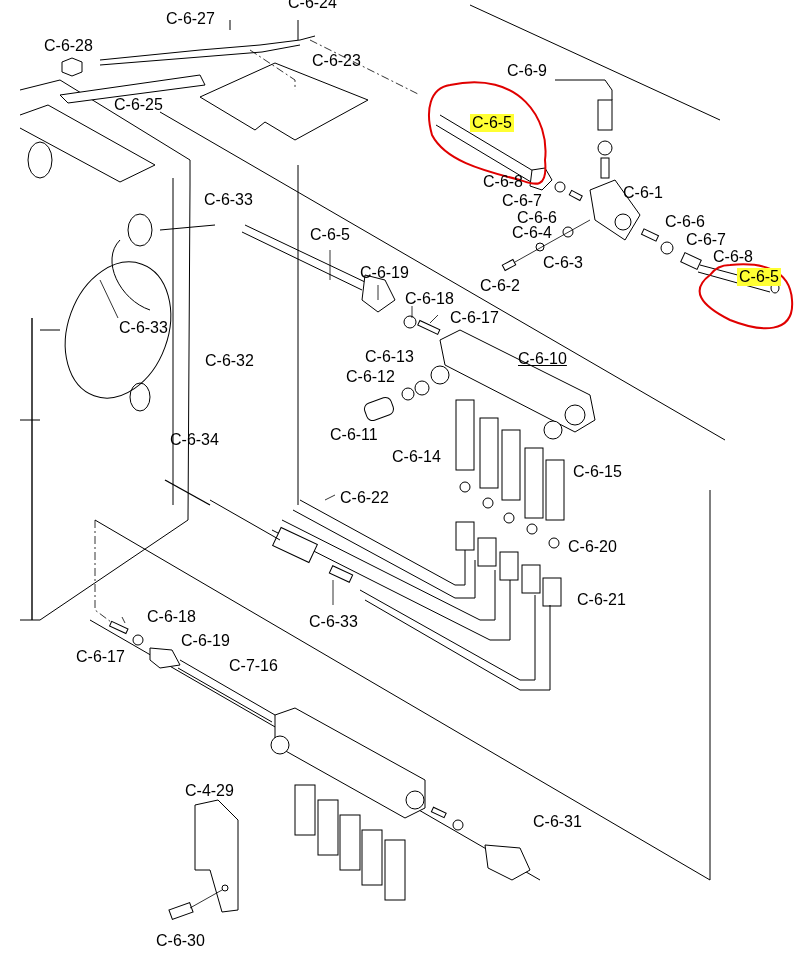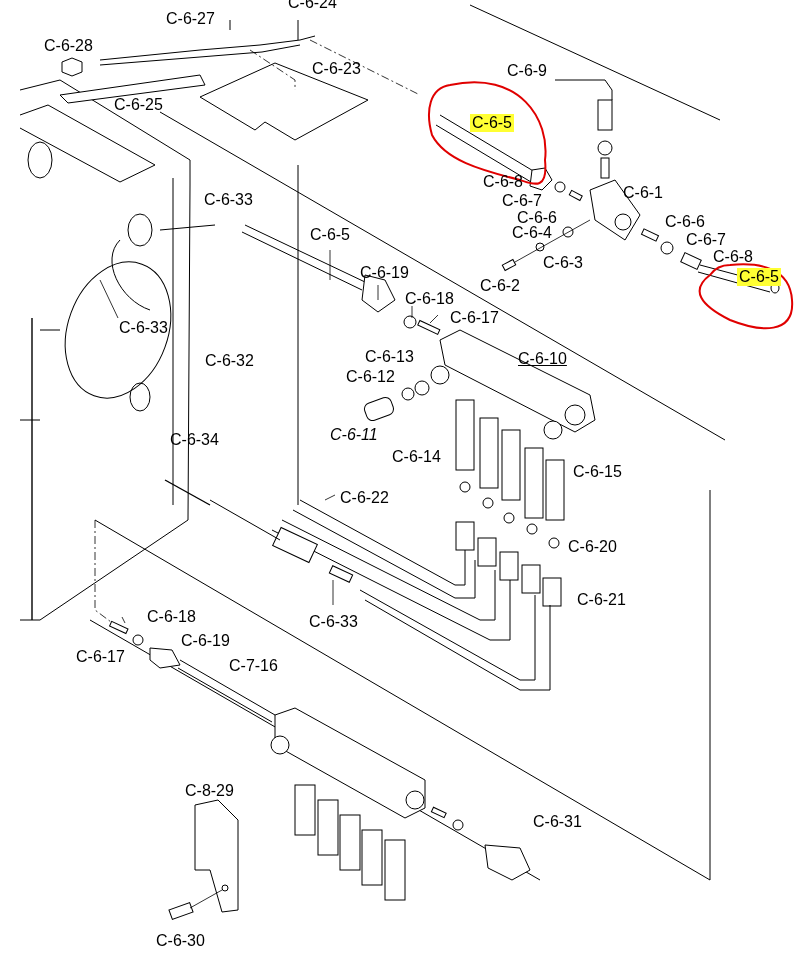--- a/index.html
+++ b/index.html
@@ -159,21 +159,21 @@
 
   <g>
     <path class="red" d="M450 85 C520 70 550 120 545 160 C548 190 535 185 520 180 C480 170 445 160 432 135 C425 110 430 88 450 85 Z"></path>
     <path class="red" d="M730 265 C760 262 790 268 792 300 C795 335 760 332 730 320 C700 305 690 290 710 275 C715 268 722 265 730 265 Z"></path>
   </g>
 </svg>
 
 <div class="lbl" style="left:166px; top:10px;">C-6-27</div>
 <div class="lbl" style="left:288px; top:-6px;">C-6-24</div>
 <div class="lbl" style="left:44px; top:37px;">C-6-28</div>
-<div class="lbl" style="left:312px; top:52px;margin-top:8px;">C-6-23</div>
+<div class="lbl" style="left:312px; top:52px;">C-6-23</div>
 <div class="lbl" style="left:114px; top:96px;">C-6-25</div>
 
 <div class="lbl" style="left:507px; top:62px;">C-6-9</div>
 <div class="lbl hl" style="left:470px; top:114px;">C-6-5</div>
 <div class="lbl" style="left:483px; top:173px;">C-6-8</div>
 <div class="lbl" style="left:623px; top:184px;">C-6-1</div>
 <div class="lbl" style="left:502px; top:192px;">C-6-7</div>
 <div class="lbl" style="left:517px; top:209px;">C-6-6</div>
 <div class="lbl" style="left:512px; top:224px;">C-6-4</div>
 <div class="lbl" style="left:665px; top:213px;">C-6-6</div>
@@ -186,28 +186,28 @@
 <div class="lbl" style="left:204px; top:191px;">C-6-33</div>
 <div class="lbl" style="left:310px; top:226px;">C-6-5</div>
 <div class="lbl" style="left:360px; top:264px;">C-6-19</div>
 <div class="lbl" style="left:405px; top:290px;">C-6-18</div>
 <div class="lbl" style="left:450px; top:309px;">C-6-17</div>
 <div class="lbl" style="left:119px; top:319px;">C-6-33</div>
 <div class="lbl" style="left:365px; top:348px;">C-6-13</div>
 <div class="lbl" style="left:518px; top:350px;text-decoration:underline;">C-6-10</div>
 <div class="lbl" style="left:205px; top:352px;">C-6-32</div>
 <div class="lbl" style="left:346px; top:368px;">C-6-12</div>
-<div class="lbl" style="left:330px; top:426px;font-style:italic;">C-6-11</div>
+<div class="lbl" style="left:330px; top:426px;">C-6-11</div>
 <div class="lbl" style="left:170px; top:431px;">C-6-34</div>
 <div class="lbl" style="left:392px; top:448px;">C-6-14</div>
 <div class="lbl" style="left:340px; top:489px;">C-6-22</div>
 <div class="lbl" style="left:573px; top:463px;">C-6-15</div>
 <div class="lbl" style="left:568px; top:538px;">C-6-20</div>
 <div class="lbl" style="left:577px; top:591px;">C-6-21</div>
 <div class="lbl" style="left:309px; top:613px;">C-6-33</div>
 
 <div class="lbl" style="left:147px; top:608px;">C-6-18</div>
 <div class="lbl" style="left:181px; top:632px;">C-6-19</div>
 <div class="lbl" style="left:76px; top:648px;">C-6-17</div>
 <div class="lbl" style="left:229px; top:657px;">C-7-16</div>
-<div class="lbl" style="left:185px; top:782px;">C-8-29</div>
+<div class="lbl" style="left:185px; top:782px;">C-4-29</div>
 <div class="lbl" style="left:489px; top:813px;margin-left:44px;">C-6-31</div>
 <div class="lbl" style="left:156px; top:932px;">C-6-30</div>
 
 </body></html>

